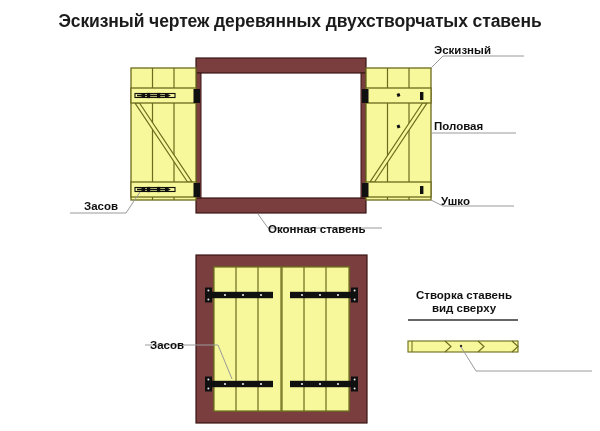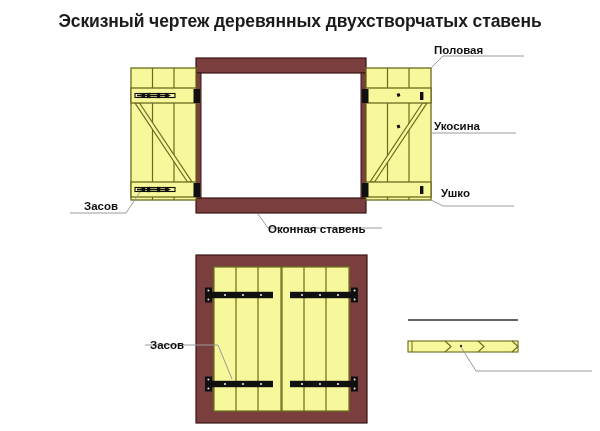--- a/index.html
+++ b/index.html
@@ -213,27 +213,31 @@
       <circle cx="461" cy="346" r="1.2" fill="#303030"></circle>
 
       <g stroke="#9A9A9A" stroke-width="1" fill="none">
         <path d="M461,347 L476,371"></path>
         <path d="M476,371 L592,371"></path>
       </g>
     </g>
 
   </svg>
 
-  <div class="label" style="left:434px; top:44px;">Половая</div>
-
-  <div class="label" style="left:434px; top:120px;">Укосина</div>
-
-  <div class="label" style="left:441px; top:187px;">Ушко</div>
+  <div class="label" style="left:434px; top:44px;">Эскизный</div>
+
+  <div class="label" style="left:434px; top:120px;">Половая</div>
+
+  <div class="label" style="left:441px; top:195px;">Ушко</div>
 
   <div class="label" style="left:84px; top:200px;text-align:center;">Засов</div>
 
   <div class="label" style="left:268px; top:223px;">Оконная ставень</div>
 
   <div class="label" style="left:150px; top:339px;">Засов</div>
 
+  <div class="label center" style="left:408px; top:289px; width:112px;">
+    <span>Створка ставень</span><br>
+    <span>вид сверху</span>
+  </div>
 
 
 </div>
 
 </body></html>

